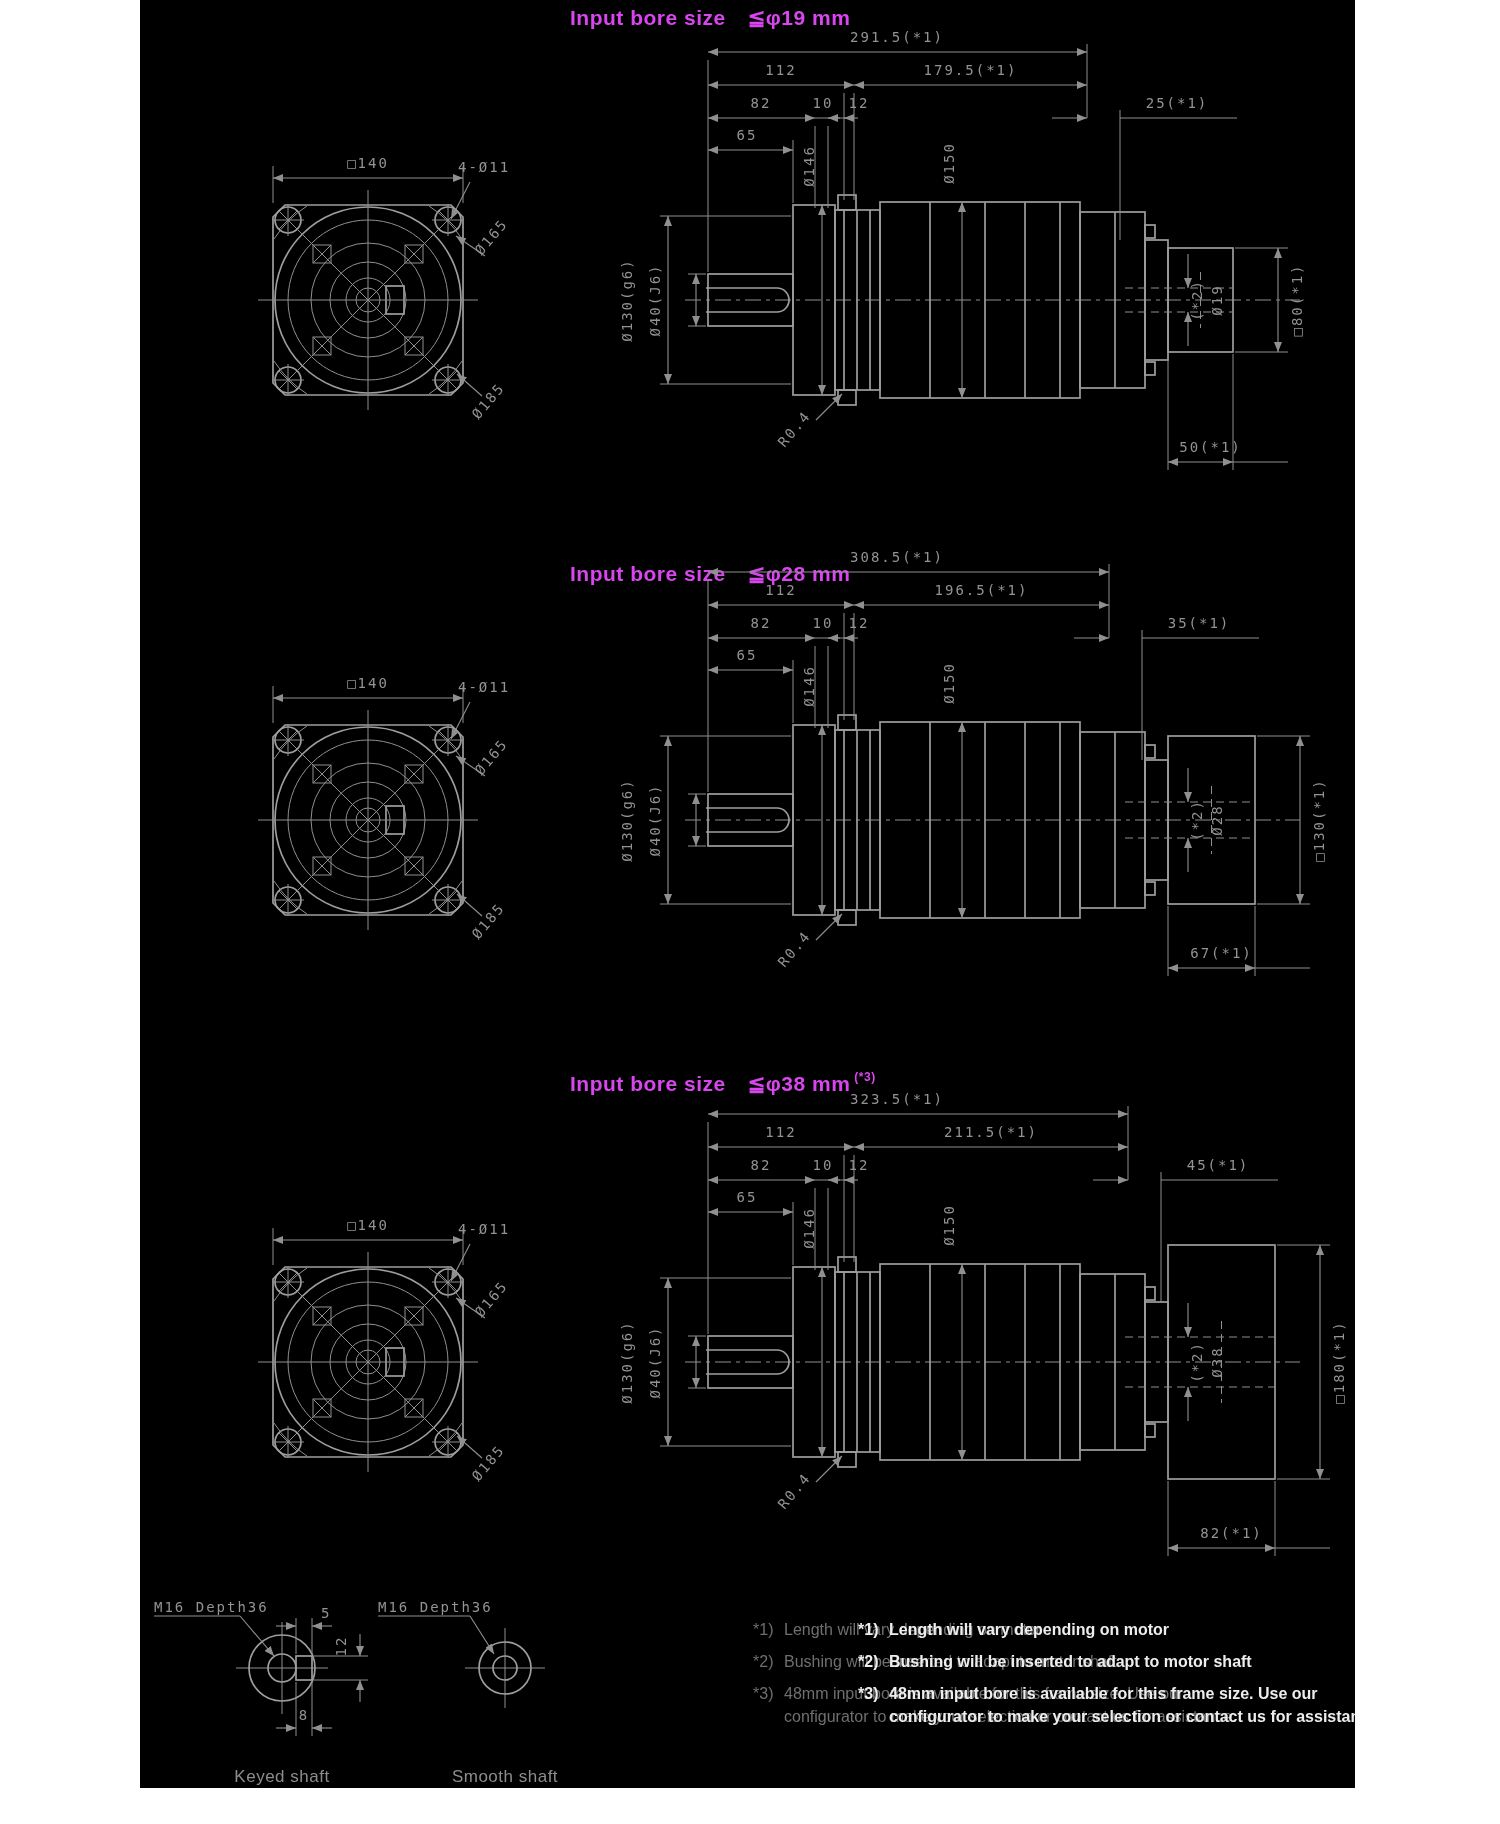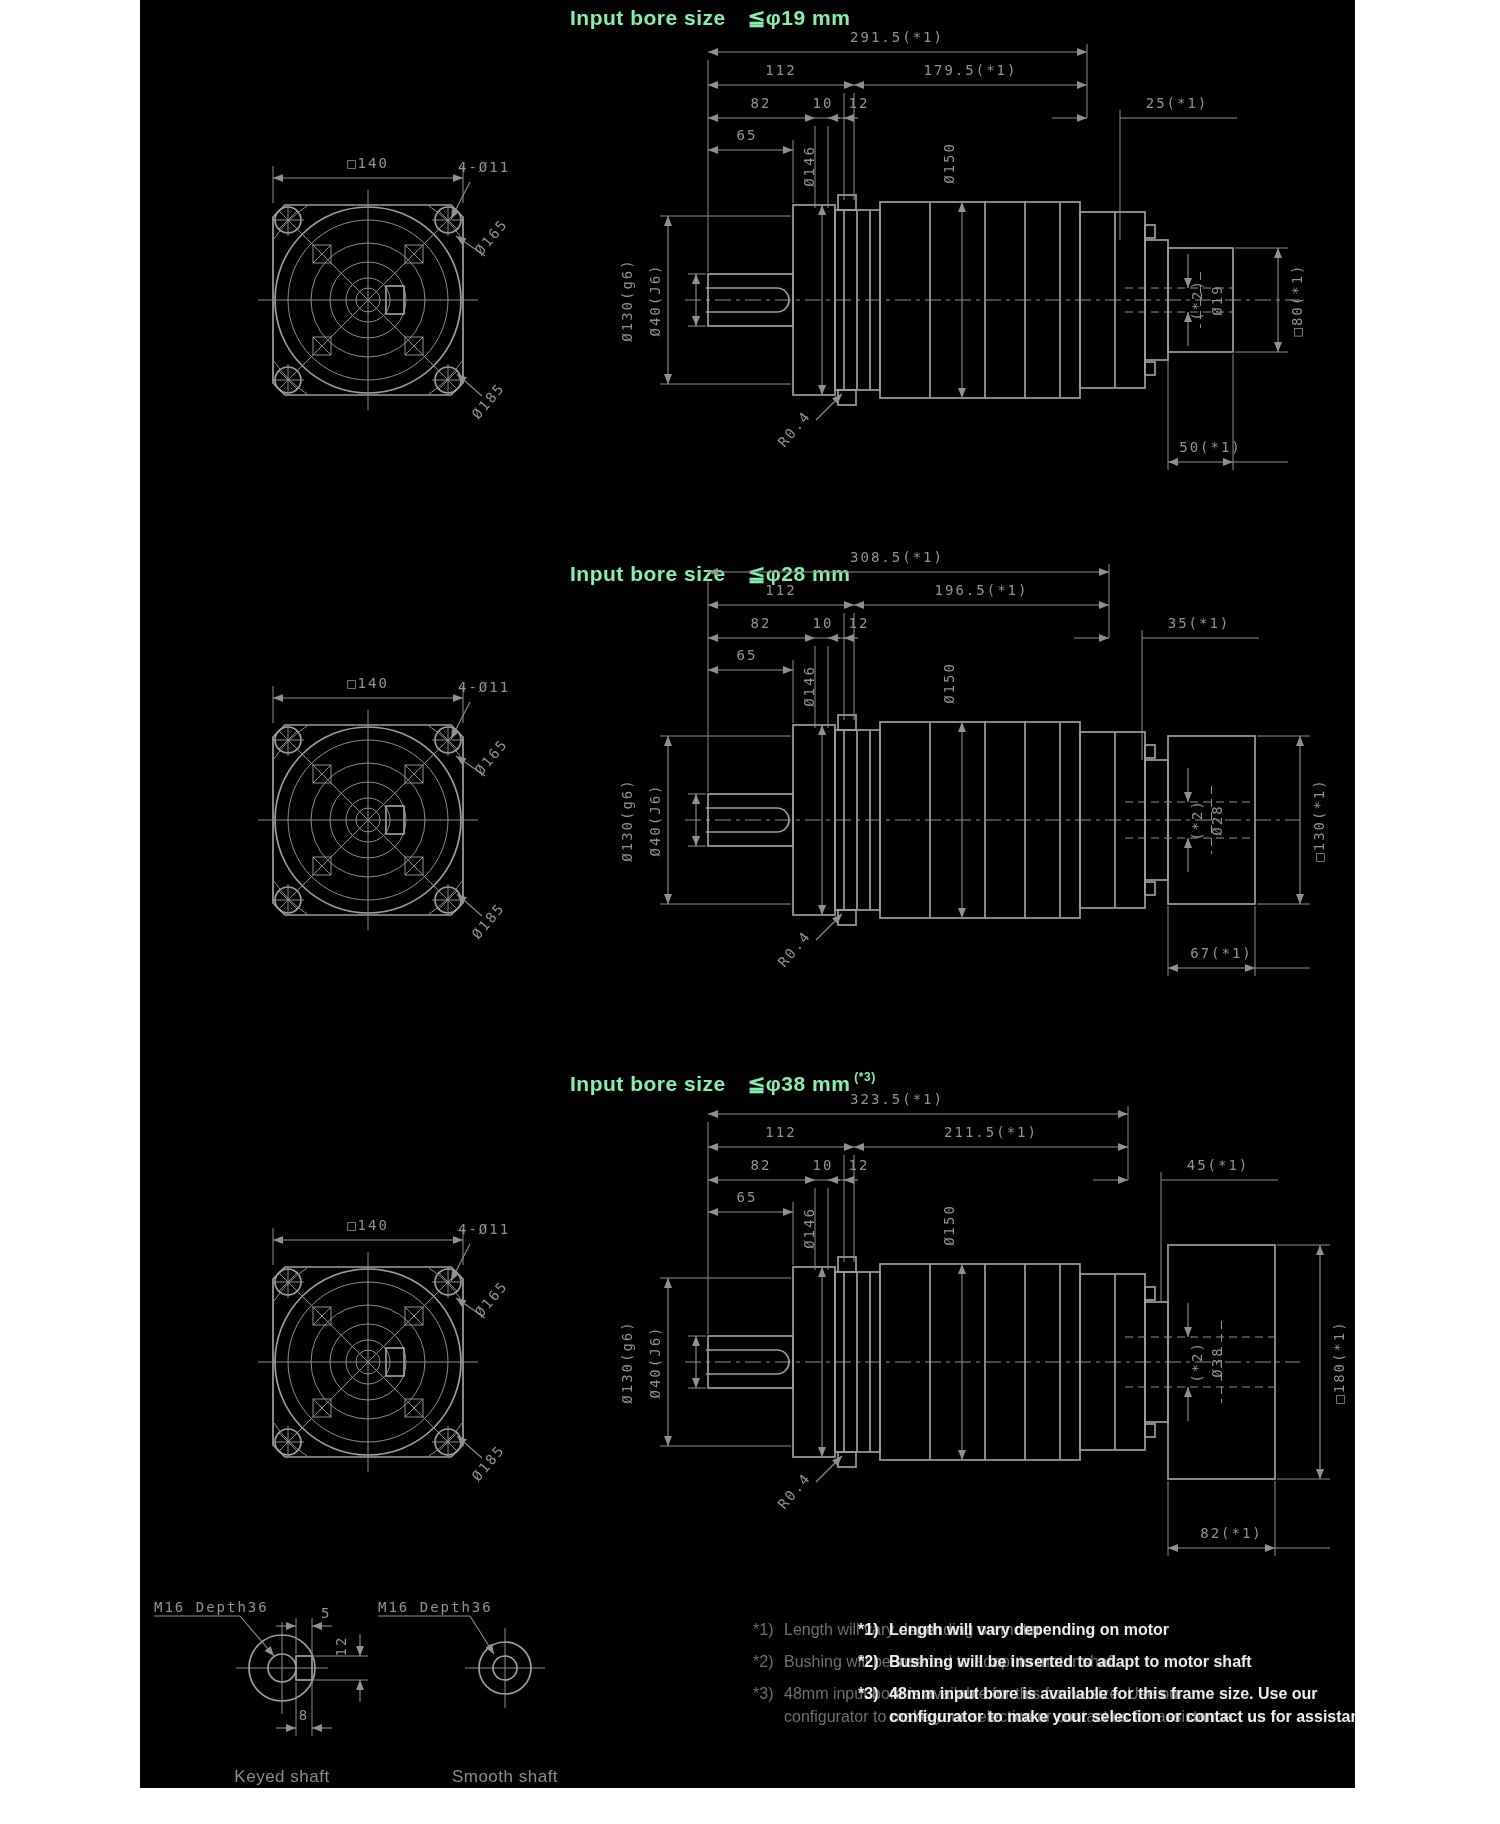--- a/index.html
+++ b/index.html
@@ -1,20 +1,20 @@
 <!DOCTYPE html>
 <html><head>
 <meta charset="utf-8">
 <style>
   html,body{margin:0;padding:0;background:#ffffff;}
   .page{position:relative;width:1500px;height:1824px;background:#ffffff;overflow:hidden;
         font-family:"Liberation Sans",sans-serif;}
   .panel{position:absolute;left:140px;top:0;width:1215px;height:1788px;background:#000000;overflow:hidden;}
   .secwrap{position:absolute;left:0;width:1220px;height:500px;}
-  .sec-title{position:absolute;left:430px;color:#86efac;font-size:21px;font-weight:bold;
+  .sec-title{position:absolute;left:430px;color:#d946ef;font-size:21px;font-weight:bold;
              letter-spacing:.5px;white-space:nowrap;}
   .sec-title .ts{margin-left:22px;}
   .sec-title sup{font-size:12px;position:relative;top:-2px;margin-left:4px;}
   svg{position:absolute;left:0;top:0;}
   .ln{stroke:#9e9e9e;stroke-width:1.7;fill:none;}
   .tn{stroke:#8f8f8f;stroke-width:1;fill:none;}
   .dm{stroke:#8f8f8f;stroke-width:1.1;fill:none;}
   .cl{stroke:#8f8f8f;stroke-width:1;fill:none;stroke-dasharray:16 5 4 5;}
   .bd{stroke:#8f8f8f;stroke-width:1;fill:none;stroke-dasharray:8 5;}
   text.dt{font-family:"DejaVu Sans Mono",monospace;font-size:14px;letter-spacing:2px;fill:#939393;}

